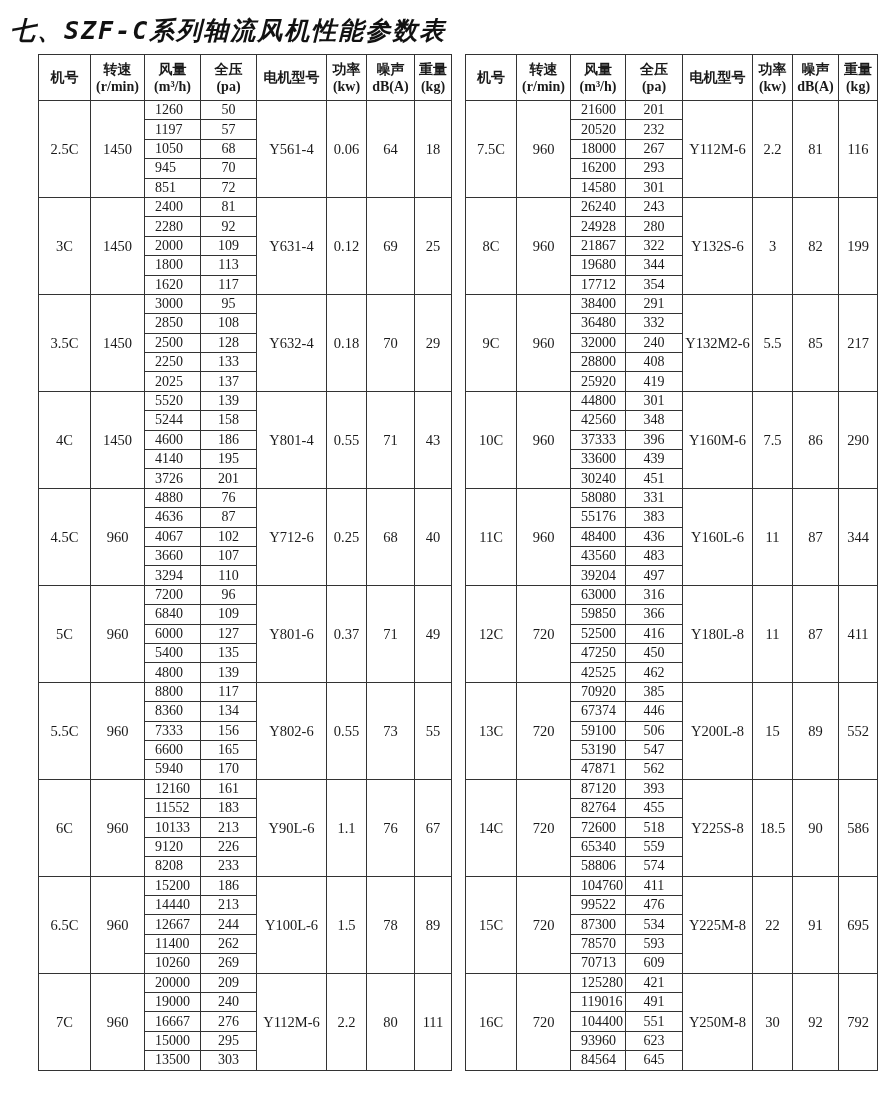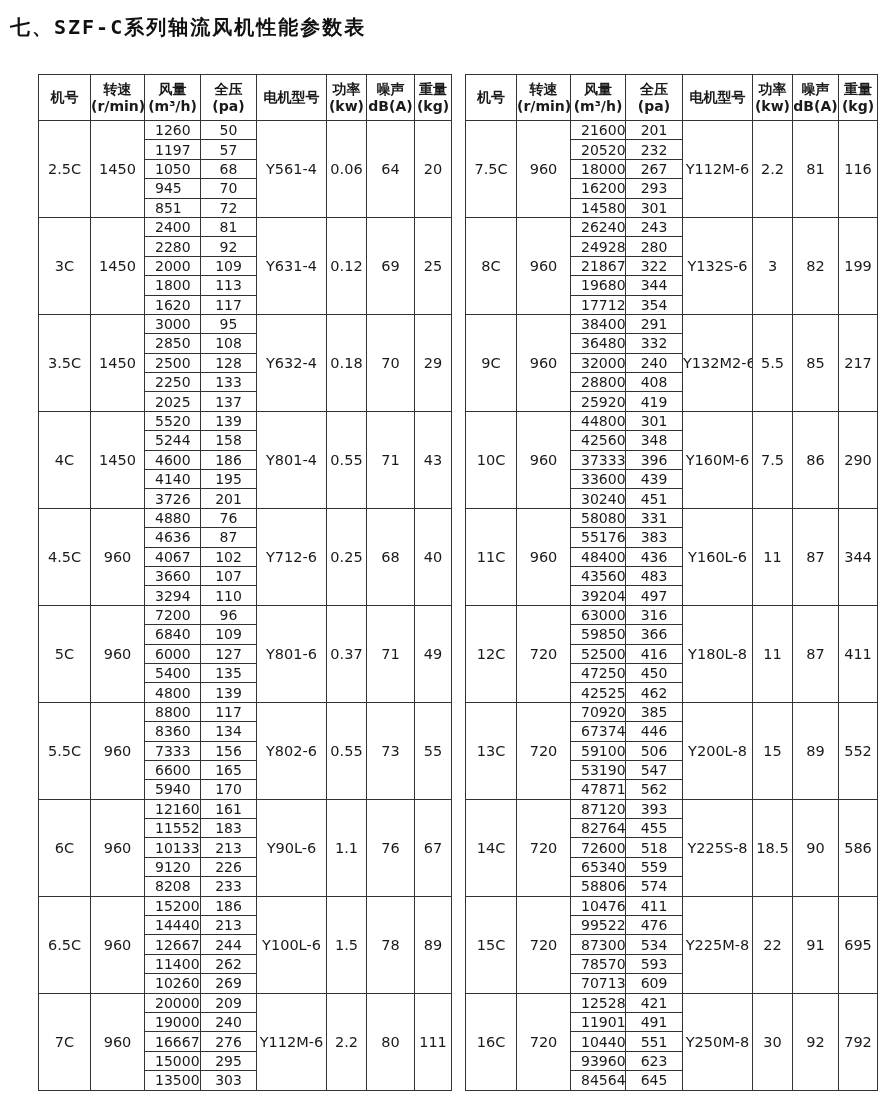--- a/index.html
+++ b/index.html
@@ -1,20 +1,20 @@
 <!DOCTYPE html>
 <html><head>
 <meta charset="utf-8">
 <style>
   html, body { margin:0; padding:0; background:#ffffff; }
   body { width:885px; height:1110px; position:relative; overflow:hidden;
          font-family:"DejaVu Sans","Liberation Sans",sans-serif; color:#1a1a1a; }
-  .title { position:absolute; left:10px; top:14px; font-size:20px; font-weight:bold;
-           letter-spacing:2px; font-family:"DejaVu Sans Mono","DejaVu Sans",sans-serif; color:#111; }
-  table.spec { position:absolute; top:74px; border-collapse:collapse; table-layout:fixed; }
+  .title { position:absolute; left:10px; top:14px; font-size:25px; font-weight:bold;
+           letter-spacing:2px; font-family:"DejaVu Sans Mono","DejaVu Sans",sans-serif; color:#111;font-style:italic; }
+  table.spec { position:absolute; top:54px; border-collapse:collapse; table-layout:fixed;font-family:Liberation Serif, serif; }
   table.spec td, table.spec th { border:1px solid #333; padding:0; text-align:center;
            vertical-align:middle; overflow:hidden; white-space:nowrap; }
   table.spec th { height:45px; font-weight:bold; font-size:14px; line-height:17px; }
   table.spec th .sub { font-size:14px; display:block; font-weight:bold; }
   table.spec th .main { display:block; }
   table.spec td { height:18.4px; font-size:14px; line-height:18px; }
   table.spec td.big { font-size:14.5px; }
   table.spec td.flow { text-align:left; padding-left:10px; }
   table.spec td.press { text-align:center; }
   #table-left { left:38px; width:413px; }
@@ -72,21 +72,21 @@
     </thead>
   <tbody>
       <tr>
         <td class="big" rowspan="5">2.5C</td>
         <td class="big" rowspan="5">1450</td>
         <td class="flow">1260</td>
         <td class="press">50</td>
         <td class="big" rowspan="5">Y561-4</td>
         <td class="big" rowspan="5">0.06</td>
         <td class="big" rowspan="5">64</td>
-        <td class="big" rowspan="5">20</td>
+        <td class="big" rowspan="5">18</td>
       </tr>
       <tr>
         <td class="flow">1197</td>
         <td class="press">57</td>
       </tr>
       <tr>
         <td class="flow">1050</td>
         <td class="press">68</td>
       </tr>
       <tr>

